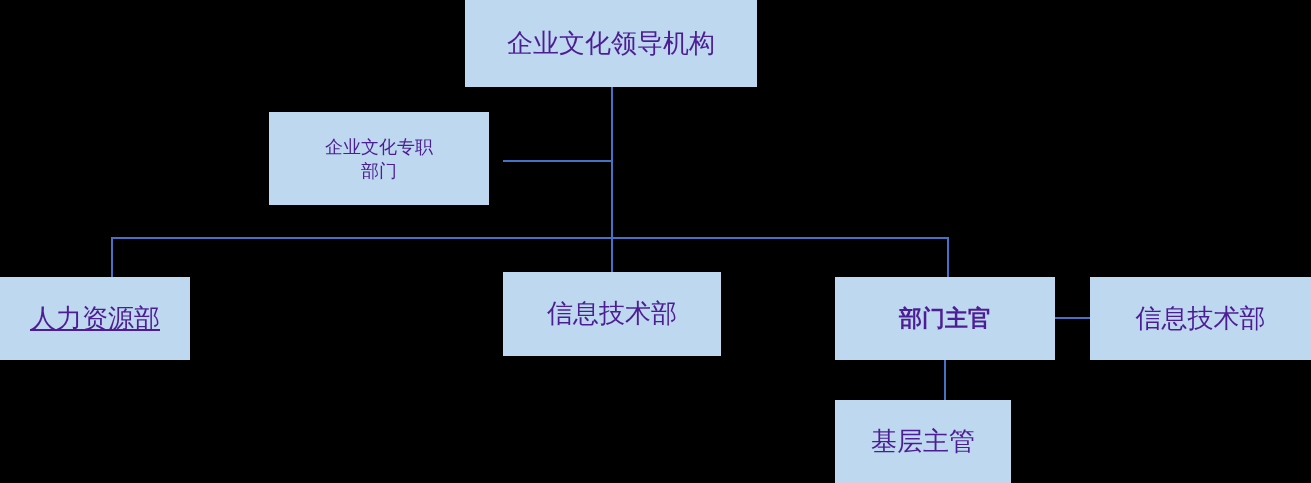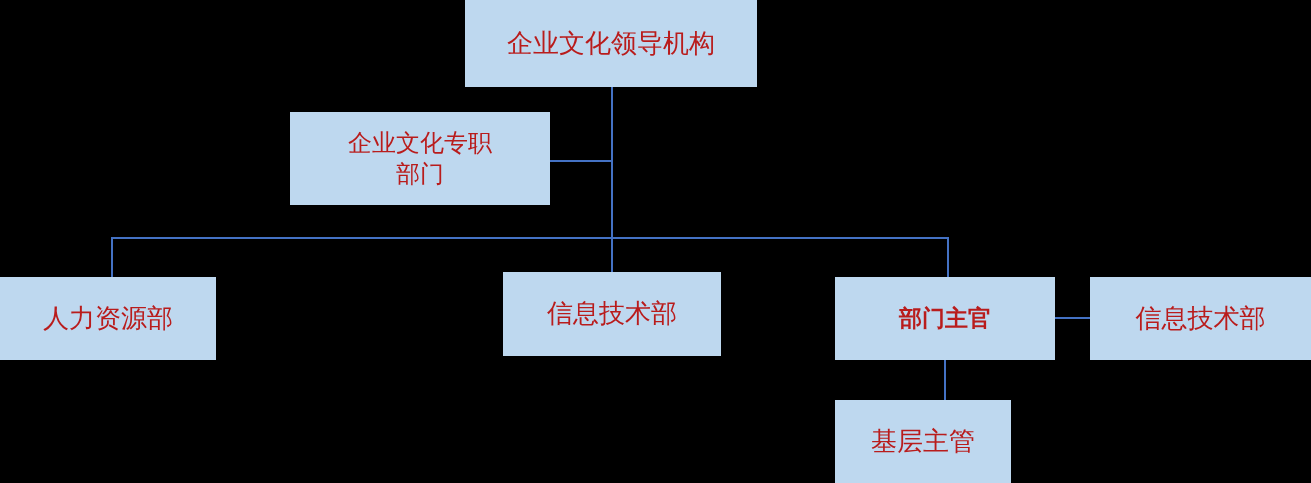--- a/index.html
+++ b/index.html
@@ -11,21 +11,21 @@
     position: relative;
     width: 1311px;
     height: 483px;
     background: #000000;
     overflow: hidden;
     font-family: "DejaVu Sans", "Liberation Sans", sans-serif;
   }
   .node {
     position: absolute;
     background: #bed8ef;
-    color: #b91c1c;
+    color: #4c1d95;
     display: flex;
     align-items: center;
     justify-content: center;
     text-align: center;
     line-height: 1.28;
     box-sizing: border-box;
     white-space: pre-line;
   }
   .node-label {
     display: block;
@@ -58,26 +58,26 @@
   <div class="conn conn-v" style="left:947px; top:237px; height:41px;"></div>
 
   <div class="conn conn-h" style="left:1055px; top:317px; width:36px;"></div>
 
   <div class="conn conn-v" style="left:944px; top:360px; height:41px;"></div>
 
   <div class="node" style="left:465px; top:0px; width:292px; height:87px; font-size:26px;">
     <span class="node-label">企业文化领导机构</span>
   </div>
 
-  <div class="node" style="left:290px; top:112px; width:260px; height:93px; font-size:24px;">
+  <div class="node" style="left:269px; top:112px; width:220px; height:93px; font-size:18px;">
     <span class="node-label">企业文化专职
 部门</span>
   </div>
 
-  <div class="node" style="left:0px; top:277px; width:216px; height:83px; font-size:26px;">
+  <div class="node" style="left:0px; top:277px; width:190px; height:83px; font-size:26px;text-decoration:underline;">
     <span class="node-label">人力资源部</span>
   </div>
 
   <div class="node" style="left:503px; top:272px; width:218px; height:84px; font-size:26px;">
     <span class="node-label">信息技术部</span>
   </div>
 
   <div class="node" style="left:835px; top:277px; width:220px; height:83px; font-size:23px;font-weight:bold;">
     <span class="node-label">部门主官</span>
   </div>

